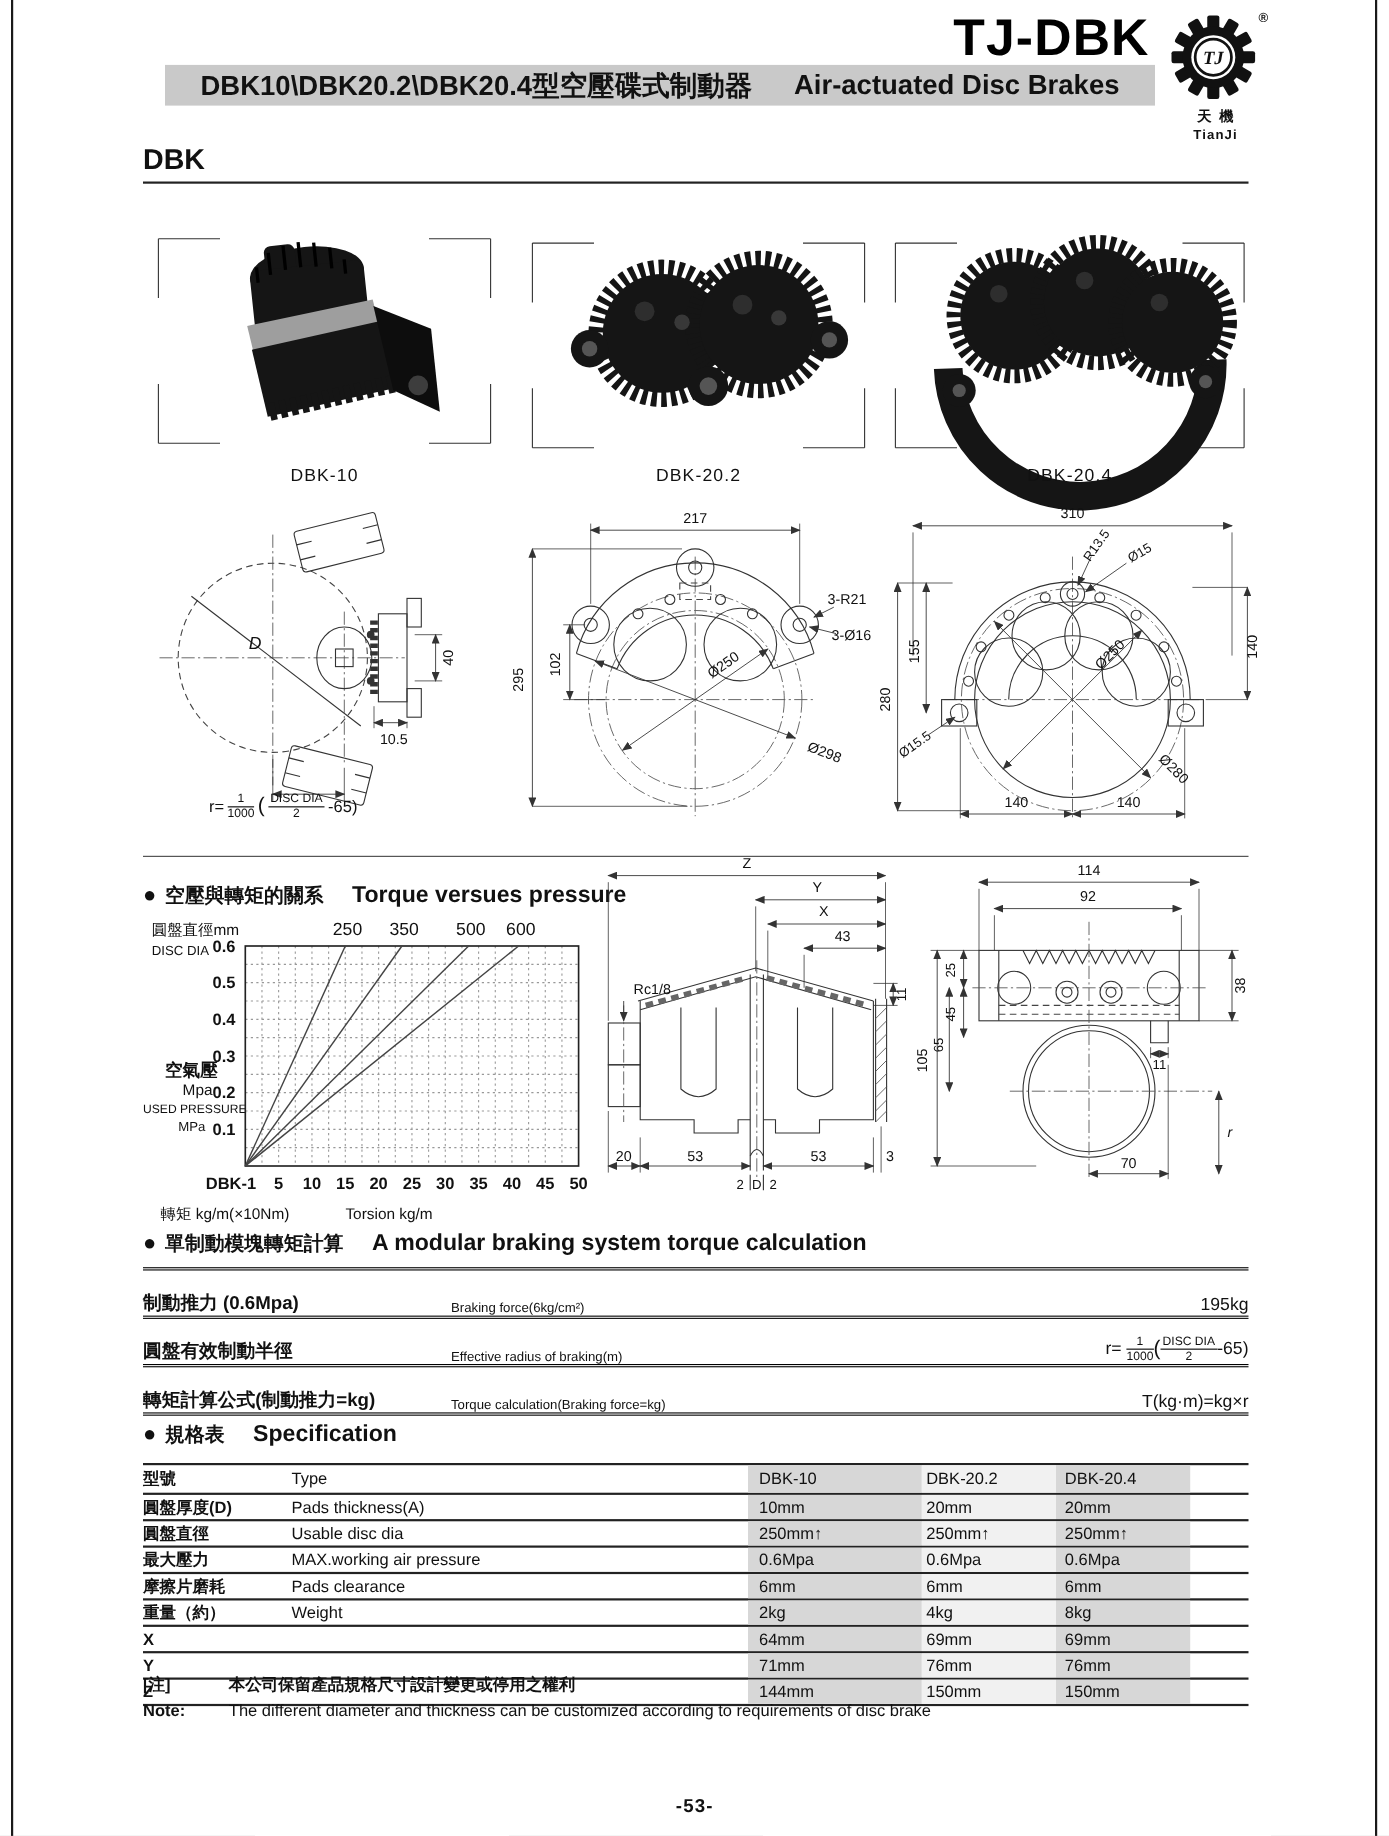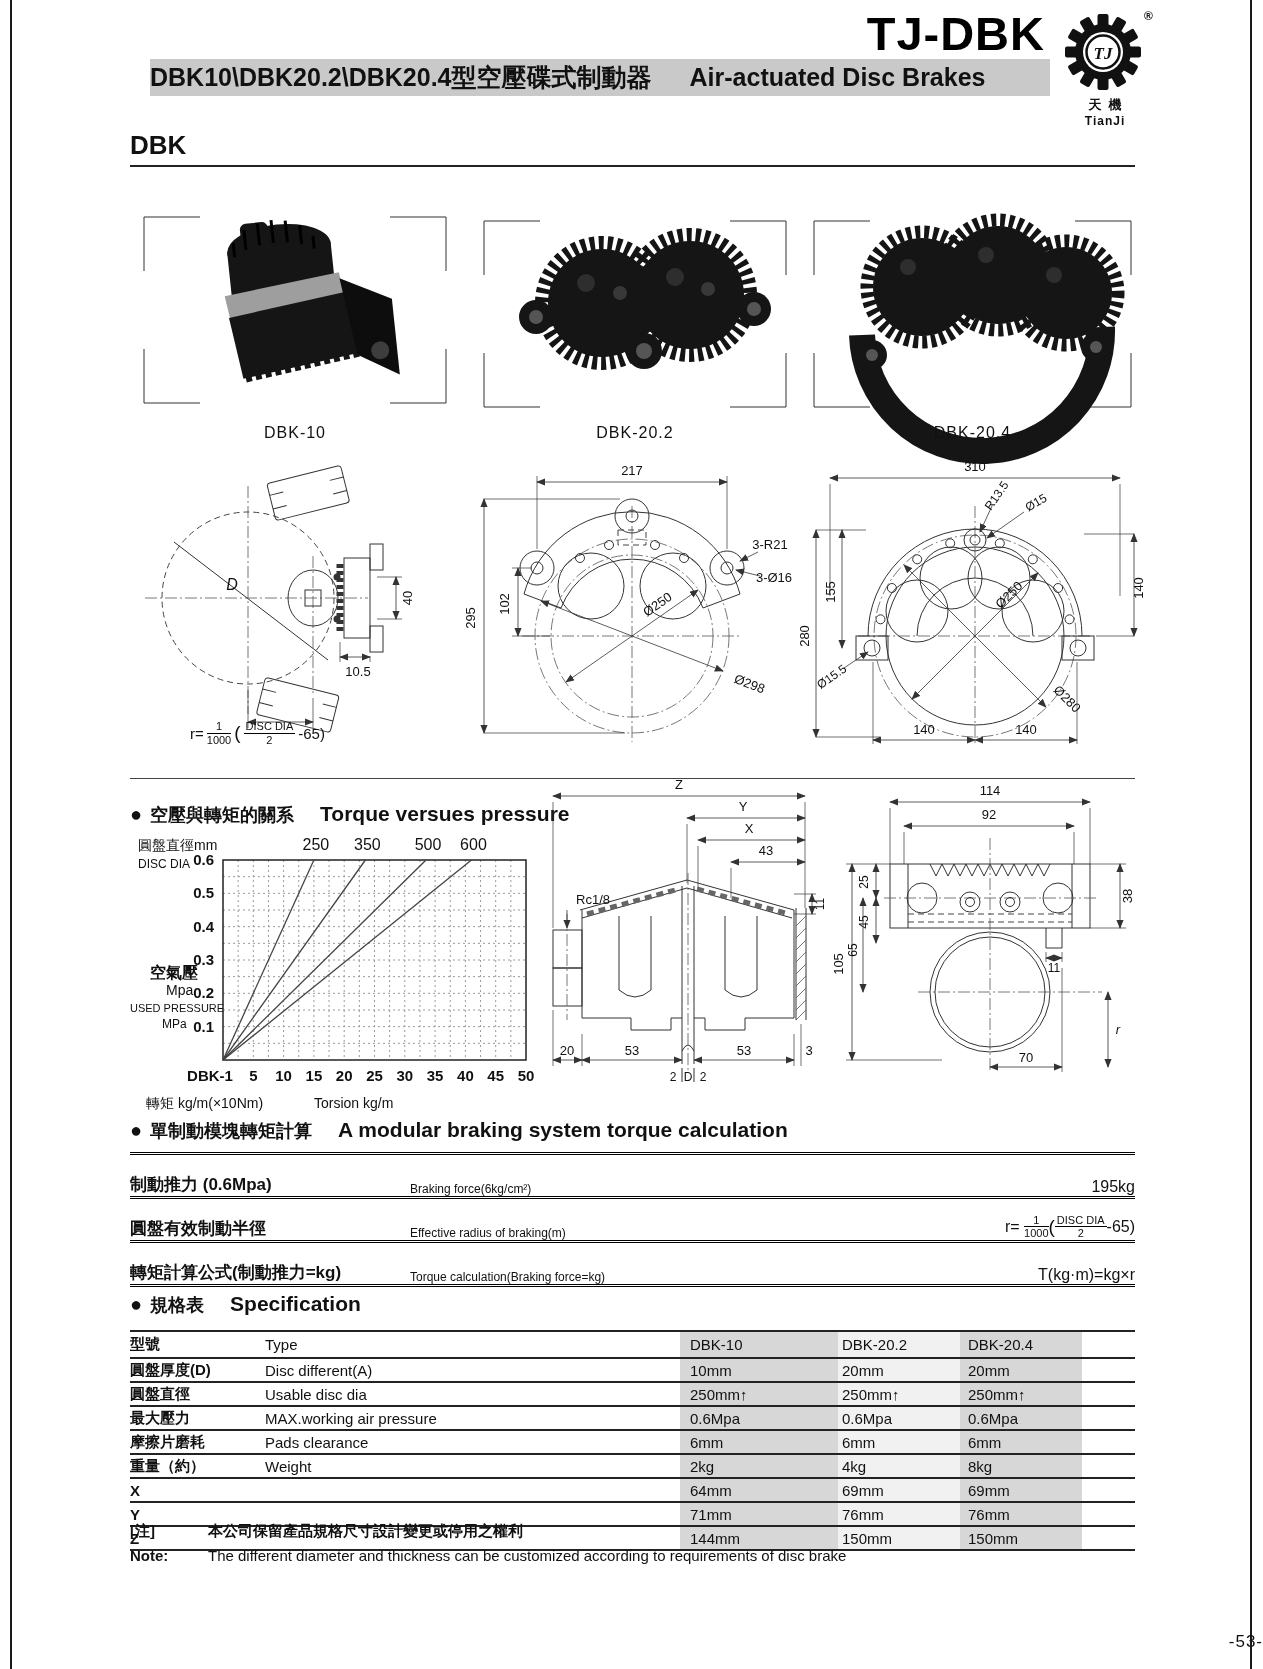--- a/index.html
+++ b/index.html
@@ -8,21 +8,21 @@
   font-family:"Liberation Sans",sans-serif;color:#111;overflow:hidden}
 .edge{position:absolute;top:0;width:2px;height:1669px;background:#1a1a1a}
 
 
 .brand{position:absolute;left:835px;top:6px;width:210px;text-align:right;
   font-size:47px;font-weight:900;letter-spacing:1px;color:#000}
 .logo{position:absolute;left:1056px;top:8px;width:98px;text-align:center}
 .logo-cn{font-size:13px;font-weight:bold;letter-spacing:7px;margin-top:-2px;padding-left:7px}
 .logo-en{font-size:12px;font-weight:bold;letter-spacing:1px}
 .banner{position:absolute;left:150px;top:59px;width:900px;height:37px;background:#c9c9c9;
-  display:flex;align-items:center;gap:38px;
+  display:flex;align-items:center;justify-content:center;gap:38px;
   font-size:25px;font-weight:bold;white-space:nowrap}
 
 
 .dbk-label{position:absolute;left:130px;top:130px;font-size:26px;font-weight:bold}
 .rule{position:absolute;left:130px;top:165px;width:1005px;height:2px;background:#222}
 .divider{position:absolute;left:130px;top:778px;width:1005px;height:1px;background:#444}
 
 
 .caption{position:absolute;font-size:16px;text-align:center;letter-spacing:1px}
 .heading{position:absolute;font-weight:bold;white-space:nowrap}
@@ -84,21 +84,21 @@
 .c-sp{flex:1}
 
 .notes{position:absolute;left:130px;top:1522px;font-size:15px}
 .notes .nrow{display:flex;margin-bottom:6px}
 .notes .nlab{width:78px;font-weight:bold}
 .notes .ncn{font-weight:bold}
 
 .footer{position:absolute;left:648px;top:1592px;width:500px}
 .footer .fcn{font-size:15px;font-weight:bold}
 .footer .fen{font-size:11.5px;font-weight:bold;margin-top:2px;padding-left:10px}
-.pagenum{position:absolute;left:0;top:1632px;width:100%;text-align:right;font-size:17px;font-weight:normal;letter-spacing:1px}
+.pagenum{position:absolute;left:0;top:1632px;width:100%;text-align:center;font-size:17px;font-weight:bold;letter-spacing:1px}
 </style>
 </head>
 <body>
 
 <svg width="0" height="0" style="position:absolute">
 <defs>
 <marker id="ar" viewBox="0 0 10 8" markerWidth="9" markerHeight="7.2" refX="9" refY="4" orient="auto-start-reverse" markerUnits="userSpaceOnUse">
         <path d="M0,0 L10,4 L0,8 Z" fill="#333"></path>
       </marker>
 </defs>
@@ -580,21 +580,21 @@
     <div class="spec-row hd">
       <div class="c-cn">型號</div>
       <div class="c-en">Type</div>
       <div class="c-v1">DBK-10</div>
       <div class="c-v2">DBK-20.2</div>
       <div class="c-v3">DBK-20.4</div>
       <div class="c-sp"></div>
     </div>
     <div class="spec-row">
       <div class="c-cn">圓盤厚度(D)</div>
-      <div class="c-en">Disc different(A)</div>
+      <div class="c-en">Pads thickness(A)</div>
       <div class="c-v1">10mm</div>
       <div class="c-v2">20mm</div>
       <div class="c-v3">20mm</div>
       <div class="c-sp"></div>
     </div>
     <div class="spec-row">
       <div class="c-cn">圓盤直徑</div>
       <div class="c-en">Usable disc dia</div>
       <div class="c-v1">250mm↑</div>
       <div class="c-v2">250mm↑</div>

